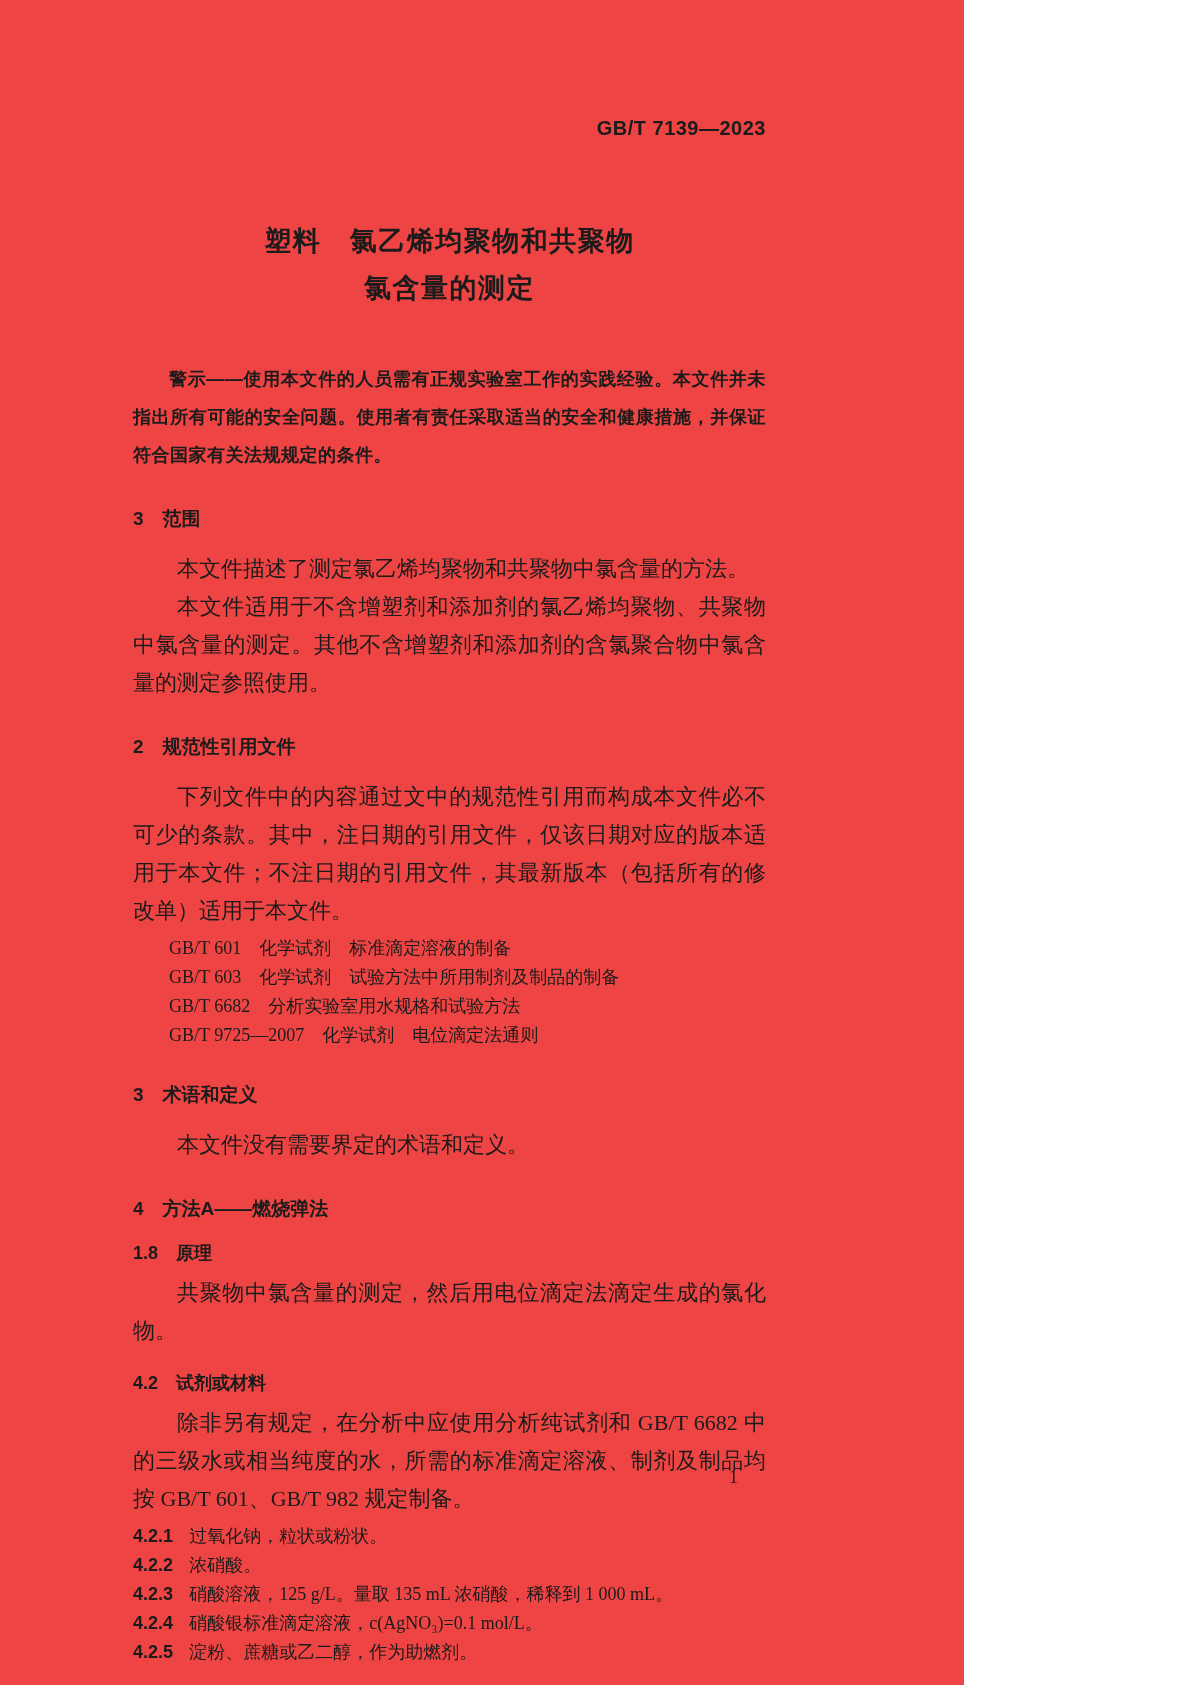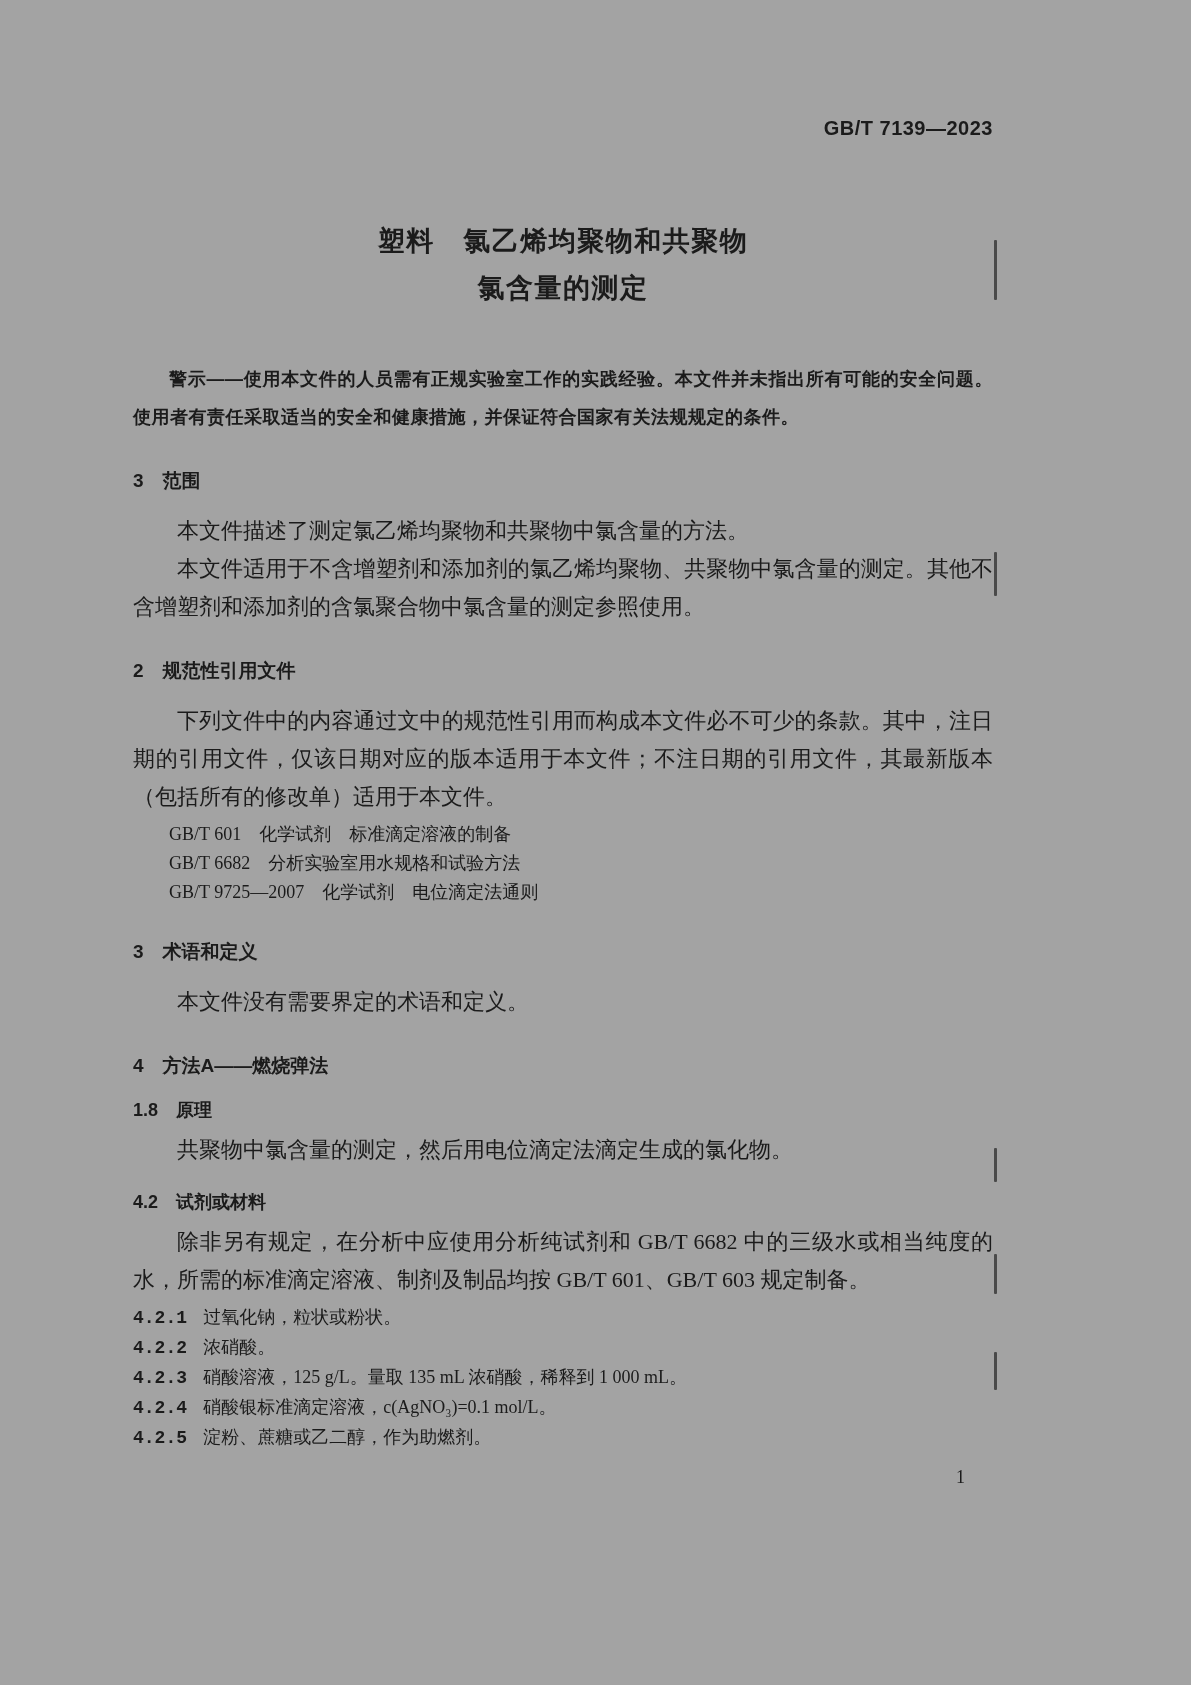--- a/index.html
+++ b/index.html
@@ -1,20 +1,20 @@
 <!DOCTYPE html>
 <html><head>
 <meta charset="utf-8">
 <style>
   html, body { margin: 0; padding: 0; background: #ffffff; }
   .page {
     position: relative;
-    width: 1191px;
+    width: 964px;
     height: 1685px;
-    background: #a3a3a3;
+    background: #ef4444;
     box-sizing: border-box;
     padding: 116px 198px 0 133px;
     color: #1b1b1b;
     font-family: "Liberation Serif", "DejaVu Serif", serif;
     overflow: hidden;
   }
   .doc-code {
     text-align: right;
     font-family: "Liberation Sans", "DejaVu Sans", sans-serif;
     font-weight: 700;
@@ -72,21 +72,21 @@
     text-indent: 2em;
     white-space: nowrap;
   }
   .items { margin-top: 4px; }
   p.item {
     margin: 0;
     font-size: 18px;
     line-height: 29px;
   }
   .item-num {
-    font-family: Liberation Mono, monospace;
+    font-family: Liberation Sans, sans-serif;
     font-weight: 700;
     margin-right: 0.9em;
     margin-top: 34px;
   }
   .page-number {
     position: absolute;
     top: 1466px;
     right: 226px;
     font-size: 18px;
     line-height: 22px;
@@ -114,34 +114,35 @@
   <p class="warning">警示——使用本文件的人员需有正规实验室工作的实践经验。本文件并未指出所有可能的安全问题。使用者有责任采取适当的安全和健康措施，并保证符合国家有关法规规定的条件。</p>
 
   <h2 class="sec sec-gap-lg">3　范围</h2>
   <p class="body">本文件描述了测定氯乙烯均聚物和共聚物中氯含量的方法。</p>
   <p class="body">本文件适用于不含增塑剂和添加剂的氯乙烯均聚物、共聚物中氯含量的测定。其他不含增塑剂和添加剂的含氯聚合物中氯含量的测定参照使用。</p>
 
   <h2 class="sec sec-gap-lg">2　规范性引用文件</h2>
   <p class="body">下列文件中的内容通过文中的规范性引用而构成本文件必不可少的条款。其中，注日期的引用文件，仅该日期对应的版本适用于本文件；不注日期的引用文件，其最新版本（包括所有的修改单）适用于本文件。</p>
   <div class="refs">
     <div class="ref">GB/T 601　化学试剂　标准滴定溶液的制备</div>
+    <div class="ref">GB/T 603　化学试剂　试验方法中所用制剂及制品的制备</div>
     <div class="ref">GB/T 6682　分析实验室用水规格和试验方法</div>
     <div class="ref">GB/T 9725—2007　化学试剂　电位滴定法通则</div>
   </div>
 
   <h2 class="sec sec-gap-lg">3　术语和定义</h2>
   <p class="body">本文件没有需要界定的术语和定义。</p>
 
   <h2 class="sec sec-gap-lg">4　方法A——燃烧弹法</h2>
 
   <h3 class="subsec">1.8　原理</h3>
   <p class="body">共聚物中氯含量的测定，然后用电位滴定法滴定生成的氯化物。</p>
 
   <h3 class="subsec">4.2　试剂或材料</h3>
-  <p class="body">除非另有规定，在分析中应使用分析纯试剂和 GB/T 6682 中的三级水或相当纯度的水，所需的标准滴定溶液、制剂及制品均按 GB/T 601、GB/T 603 规定制备。</p>
+  <p class="body">除非另有规定，在分析中应使用分析纯试剂和 GB/T 6682 中的三级水或相当纯度的水，所需的标准滴定溶液、制剂及制品均按 GB/T 601、GB/T 982 规定制备。</p>
 
   <div class="items">
     <p class="item">
       <span class="item-num">4.2.1</span><span>过氧化钠，粒状或粉状。</span>
     </p>
     <p class="item">
       <span class="item-num">4.2.2</span><span>浓硝酸。</span>
     </p>
     <p class="item">
       <span class="item-num">4.2.3</span><span>硝酸溶液，125 g/L。量取 135 mL 浓硝酸，稀释到 1 000 mL。</span>

